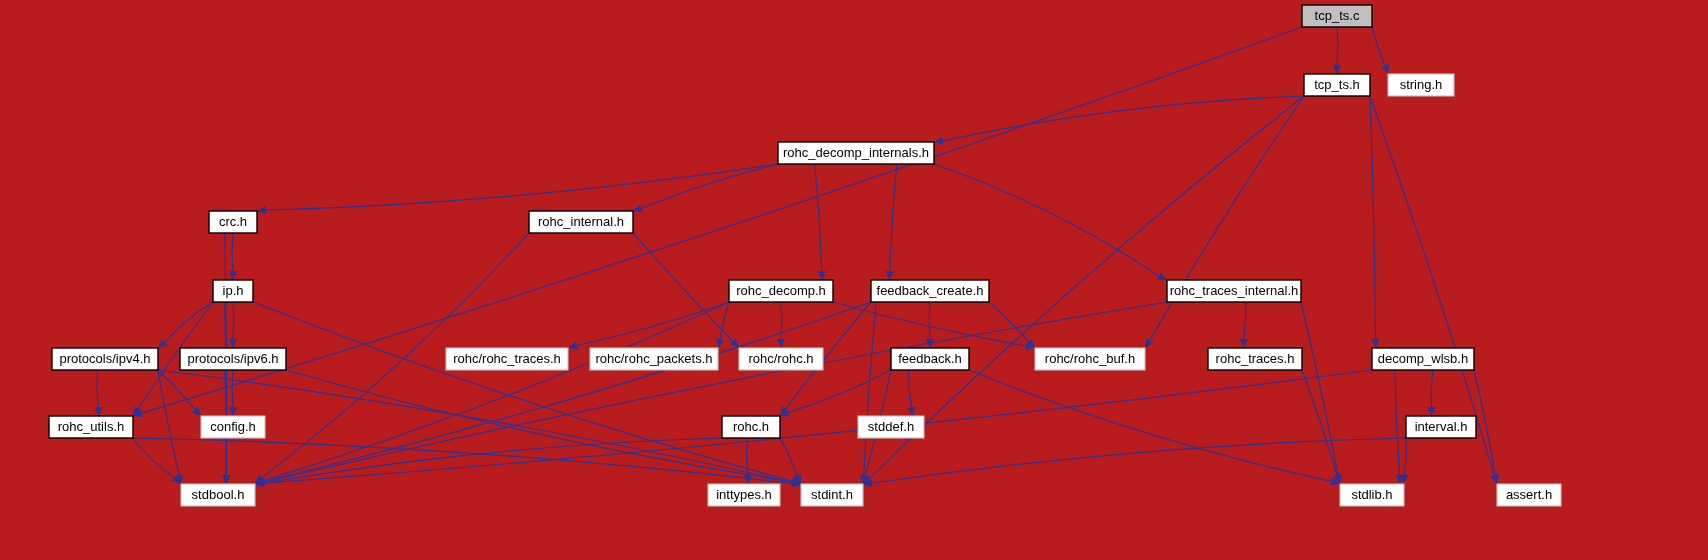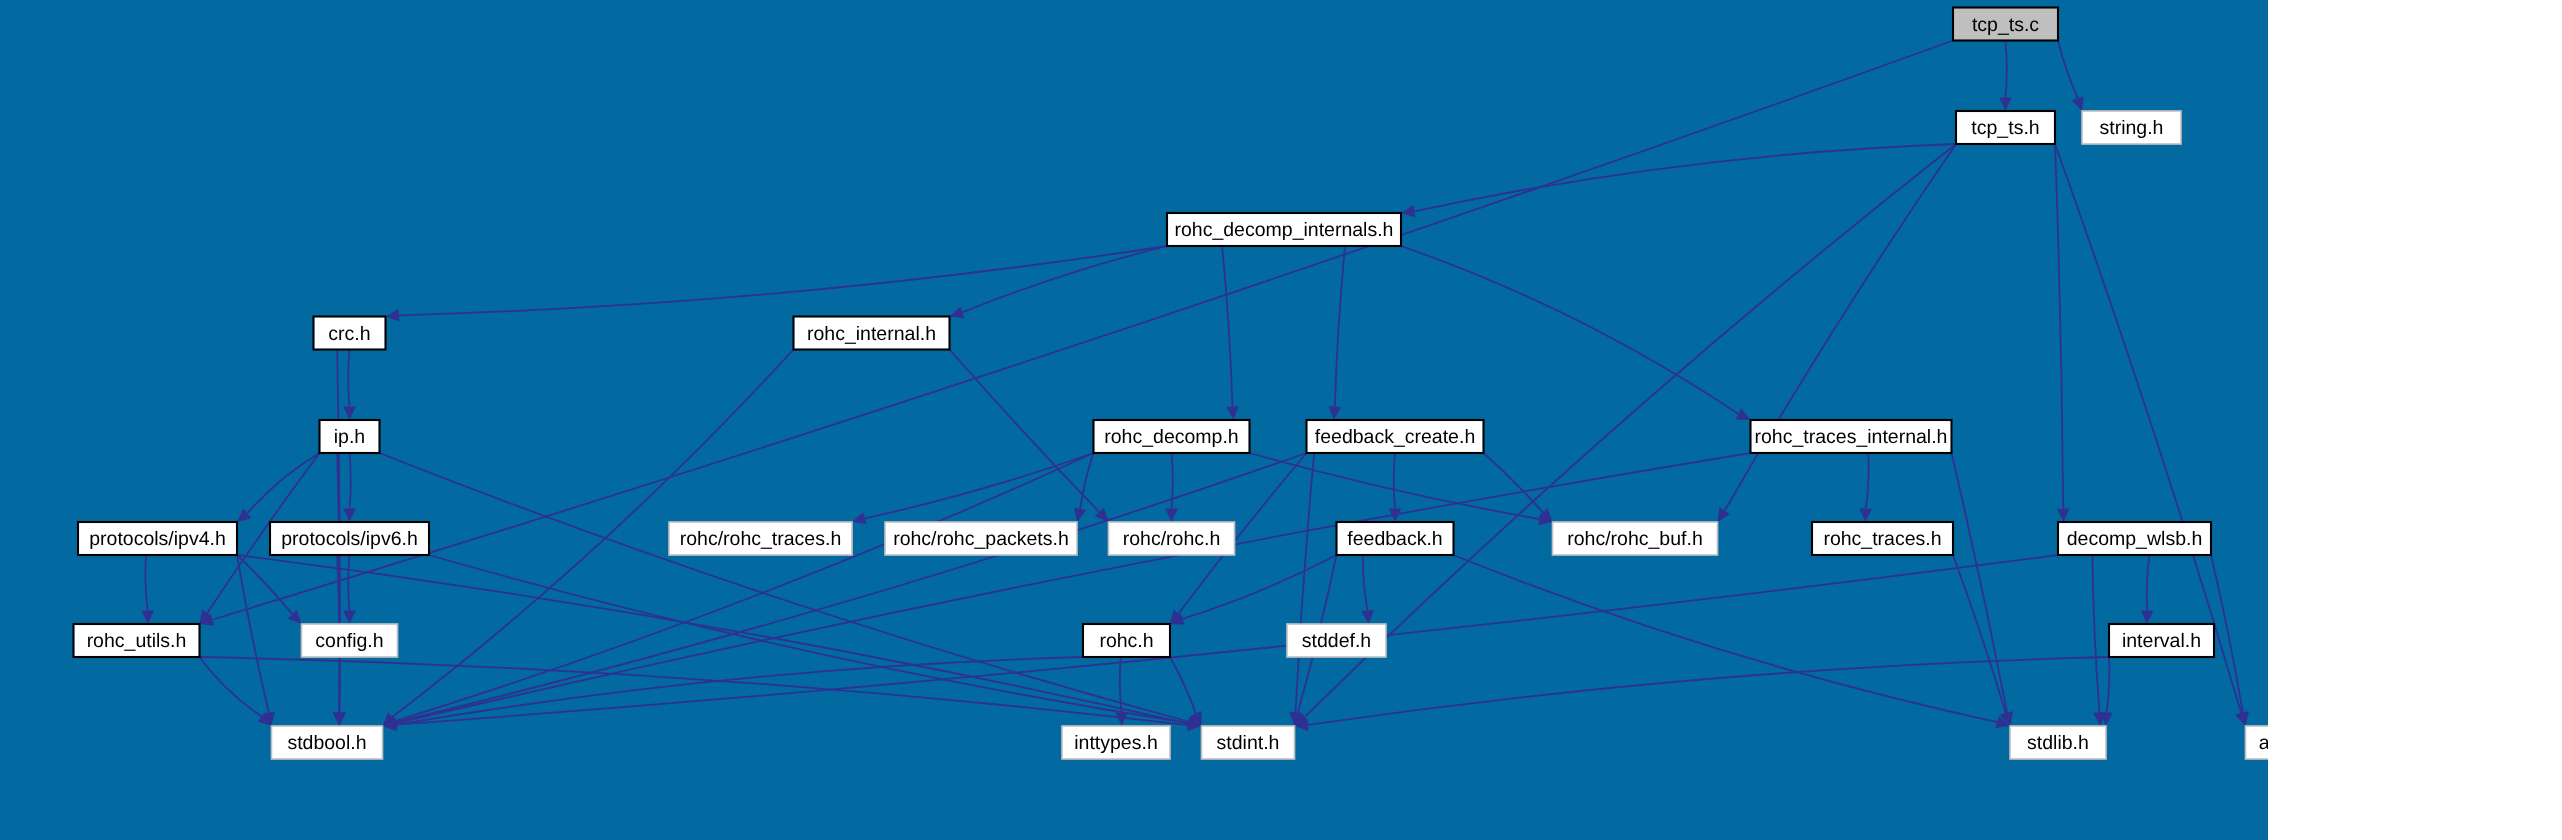--- a/index.html
+++ b/index.html
@@ -5,24 +5,24 @@
   html, body {
     margin: 0;
     padding: 0;
     background: #ffffff;
   }
   body {
     font-family: "Liberation Sans", sans-serif;
   }
   #graph-wrap {
     position: relative;
-    width: 1512px;
+    width: 1708px;
     height: 560px;
     overflow: hidden;
-    background: #0369a1;
+    background: #b91c1c;
   }
   svg#dep-graph {
     display: block;
     width: 1708px;
     height: 560px;
   }
   .node-box {
     stroke-width: 1;
   }
   .node-root rect {

